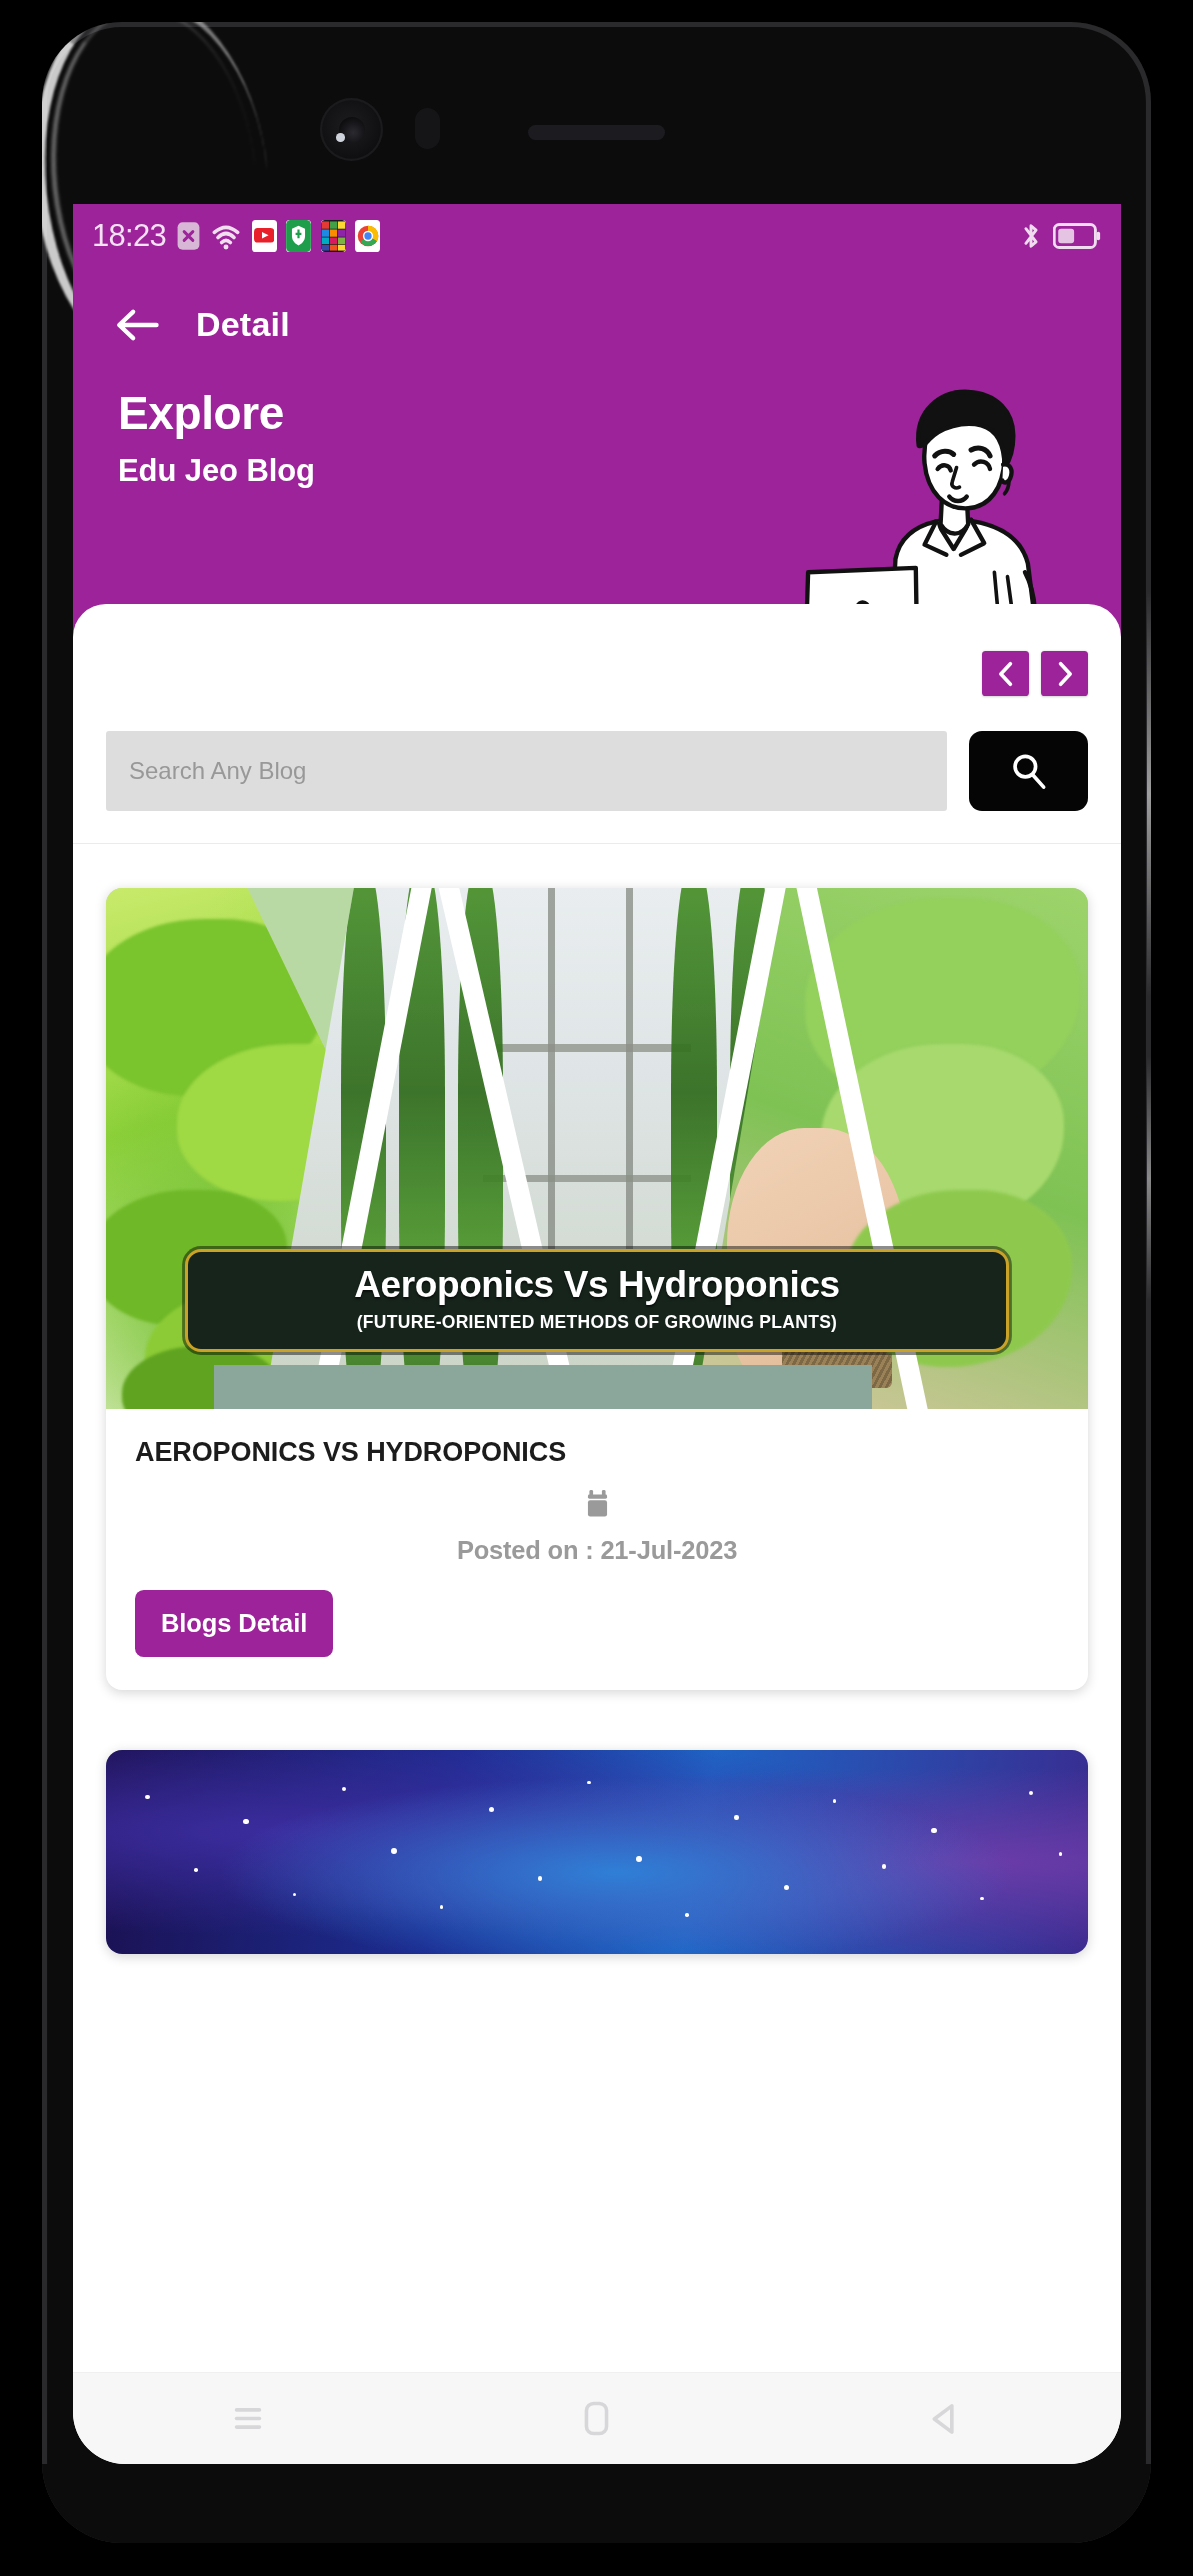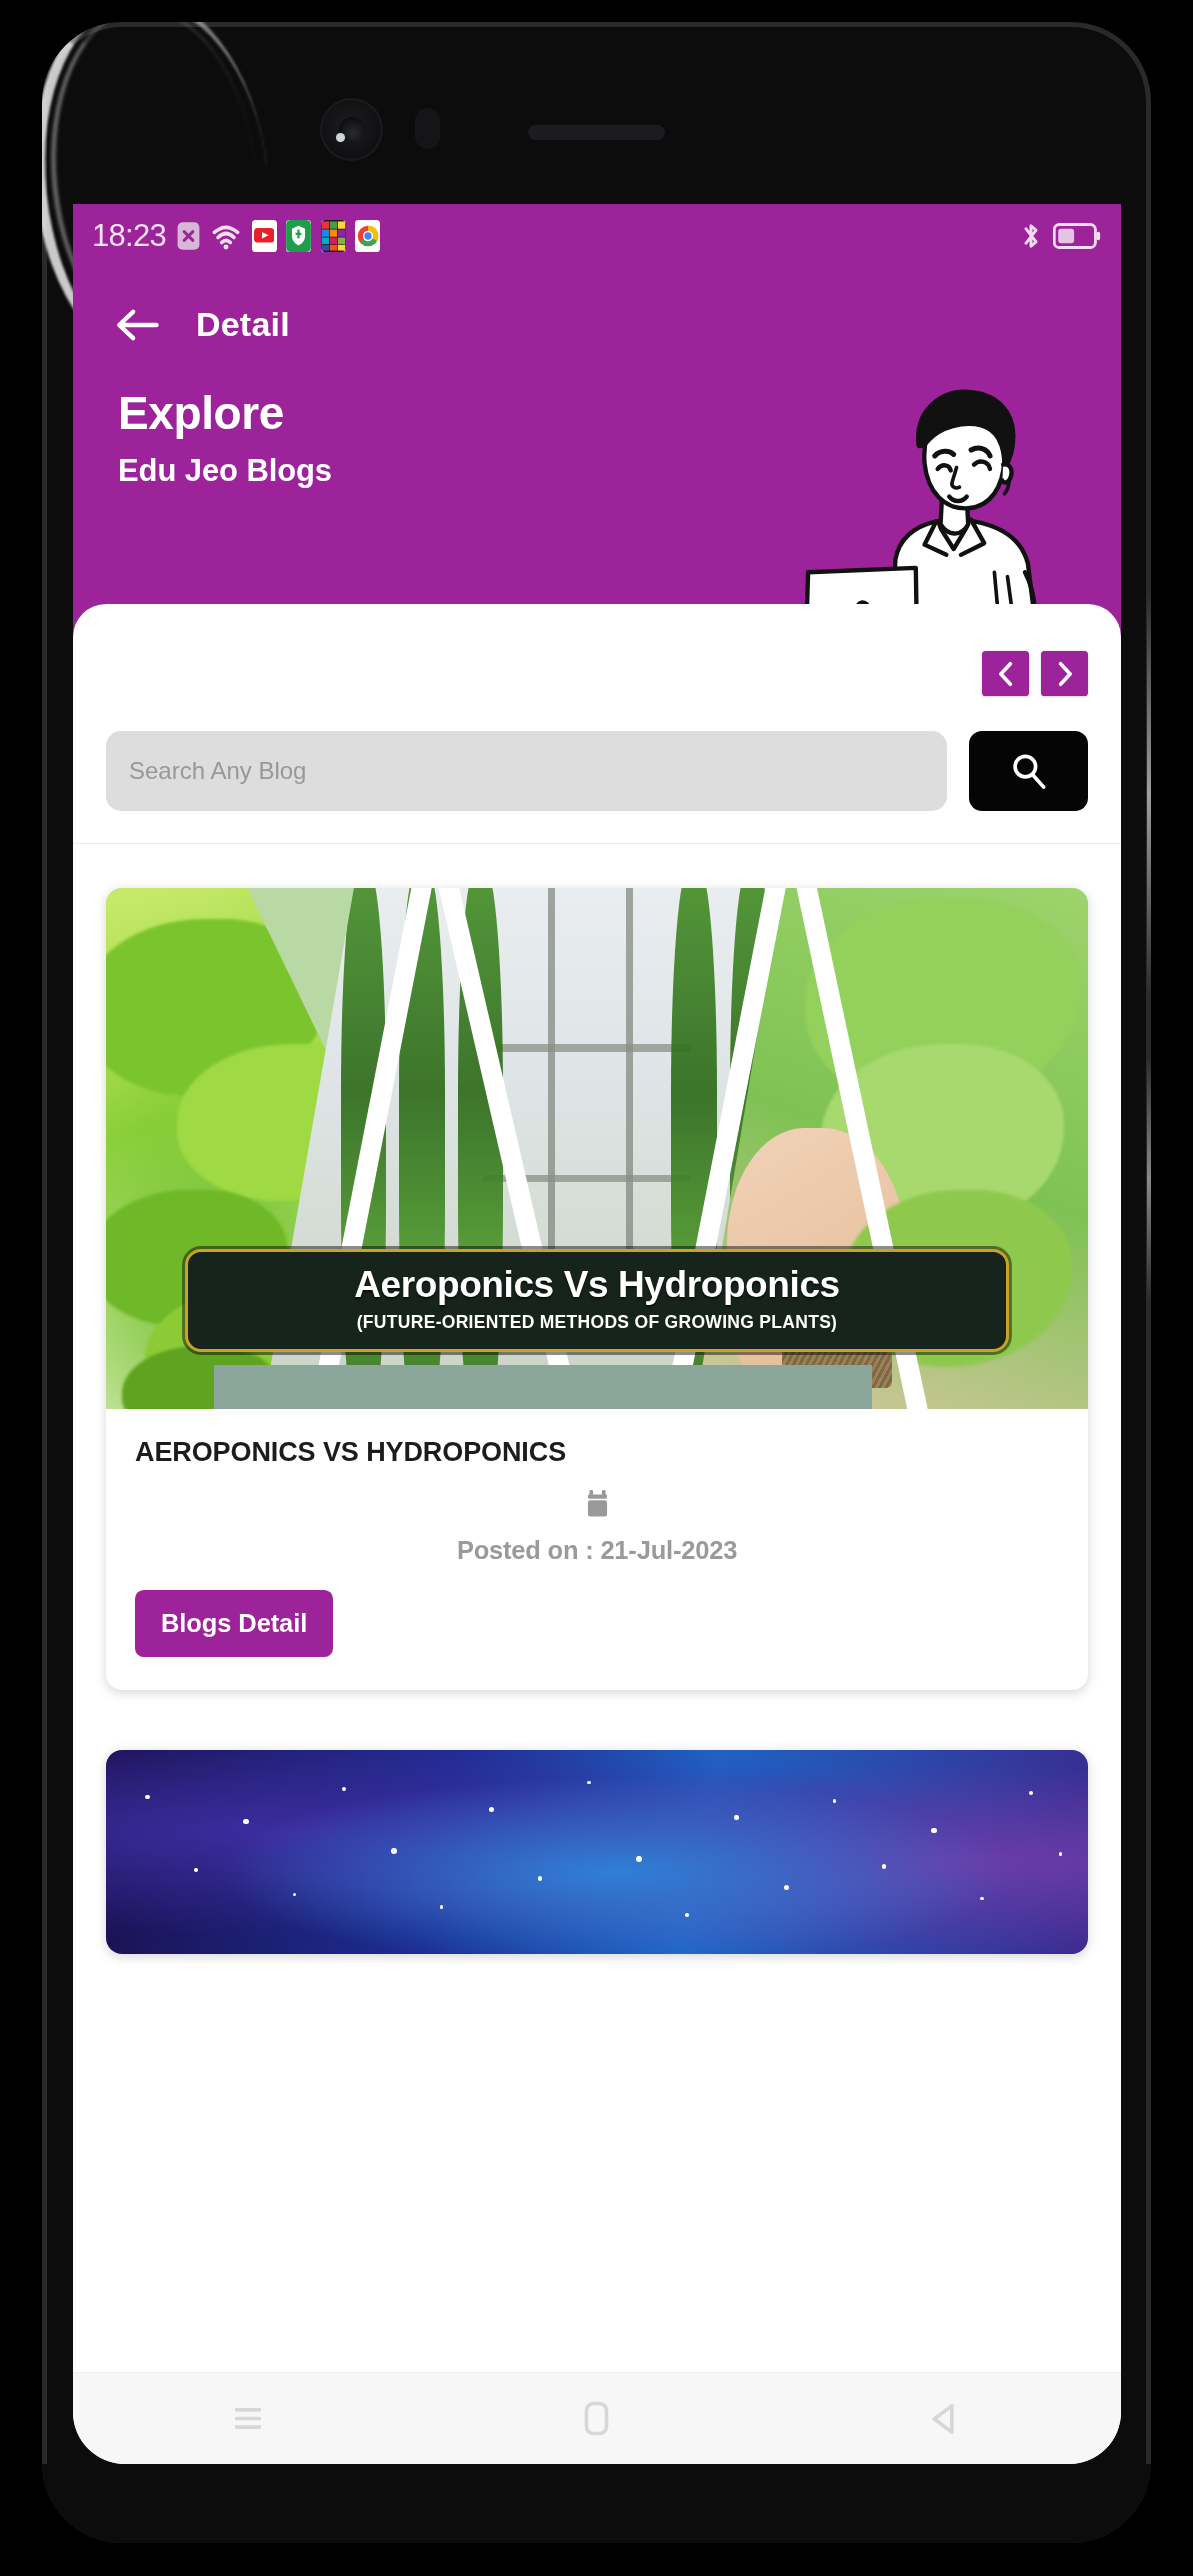--- a/index.html
+++ b/index.html
@@ -185,21 +185,21 @@
     cursor: pointer;
     box-shadow: 0 0.7px 2.2px rgba(0,0,0,.18);
   }
   .page-btn svg { display: block; }
 
   #search-row { display: flex; align-items: stretch; gap: 22px; }
   #search-input {
     flex: 1;
     height: 80px;
     background: #dddddd;
-    border: none; border-radius: 15px;
+    border: none; border-radius: 3px;
     padding: 0 23px;
     font-size: 24px;
     color: #5d5d5d;
     font-family: "Liberation Sans", sans-serif;
   }
   #search-input::placeholder { color: #989898; }
   #search-button {
     width: 119px; height: 80px;
     background: #050505;
     border: none; border-radius: 13px;
@@ -475,21 +475,21 @@
         <span id="back-arrow">
           <svg width="47" height="38" viewBox="0 0 64 52">
             <path d="M58 26 H8 M26 8 L7 26 L26 44" fill="none" stroke="#ffffff" stroke-width="6" stroke-linecap="round" stroke-linejoin="round"></path>
           </svg>
         </span>
         <span id="topbar-title">Detail</span>
       </div>
 
       <div id="hero-text">
         <div id="hero-title">Explore</div>
-        <div id="hero-sub">Edu Jeo Blogs</div>
+        <div id="hero-sub">Edu Jeo Blog</div>
       </div>
 
       <svg id="hero-illustration" viewBox="0 0 470 470">
         <g fill="none" stroke="#111" stroke-width="6" stroke-linecap="round" stroke-linejoin="round">
 
           <path d="M182 282 C188 250 212 236 238 230 L268 226 L300 232 C332 240 356 256 364 288
                    L378 400 L360 430 L190 434 L176 392 Z" fill="#ffffff"></path>
 
           <path d="M238 230 L262 268 L286 228" fill="#ffffff"></path>
           <path d="M238 230 L222 262 L252 276" fill="#ffffff"></path>

